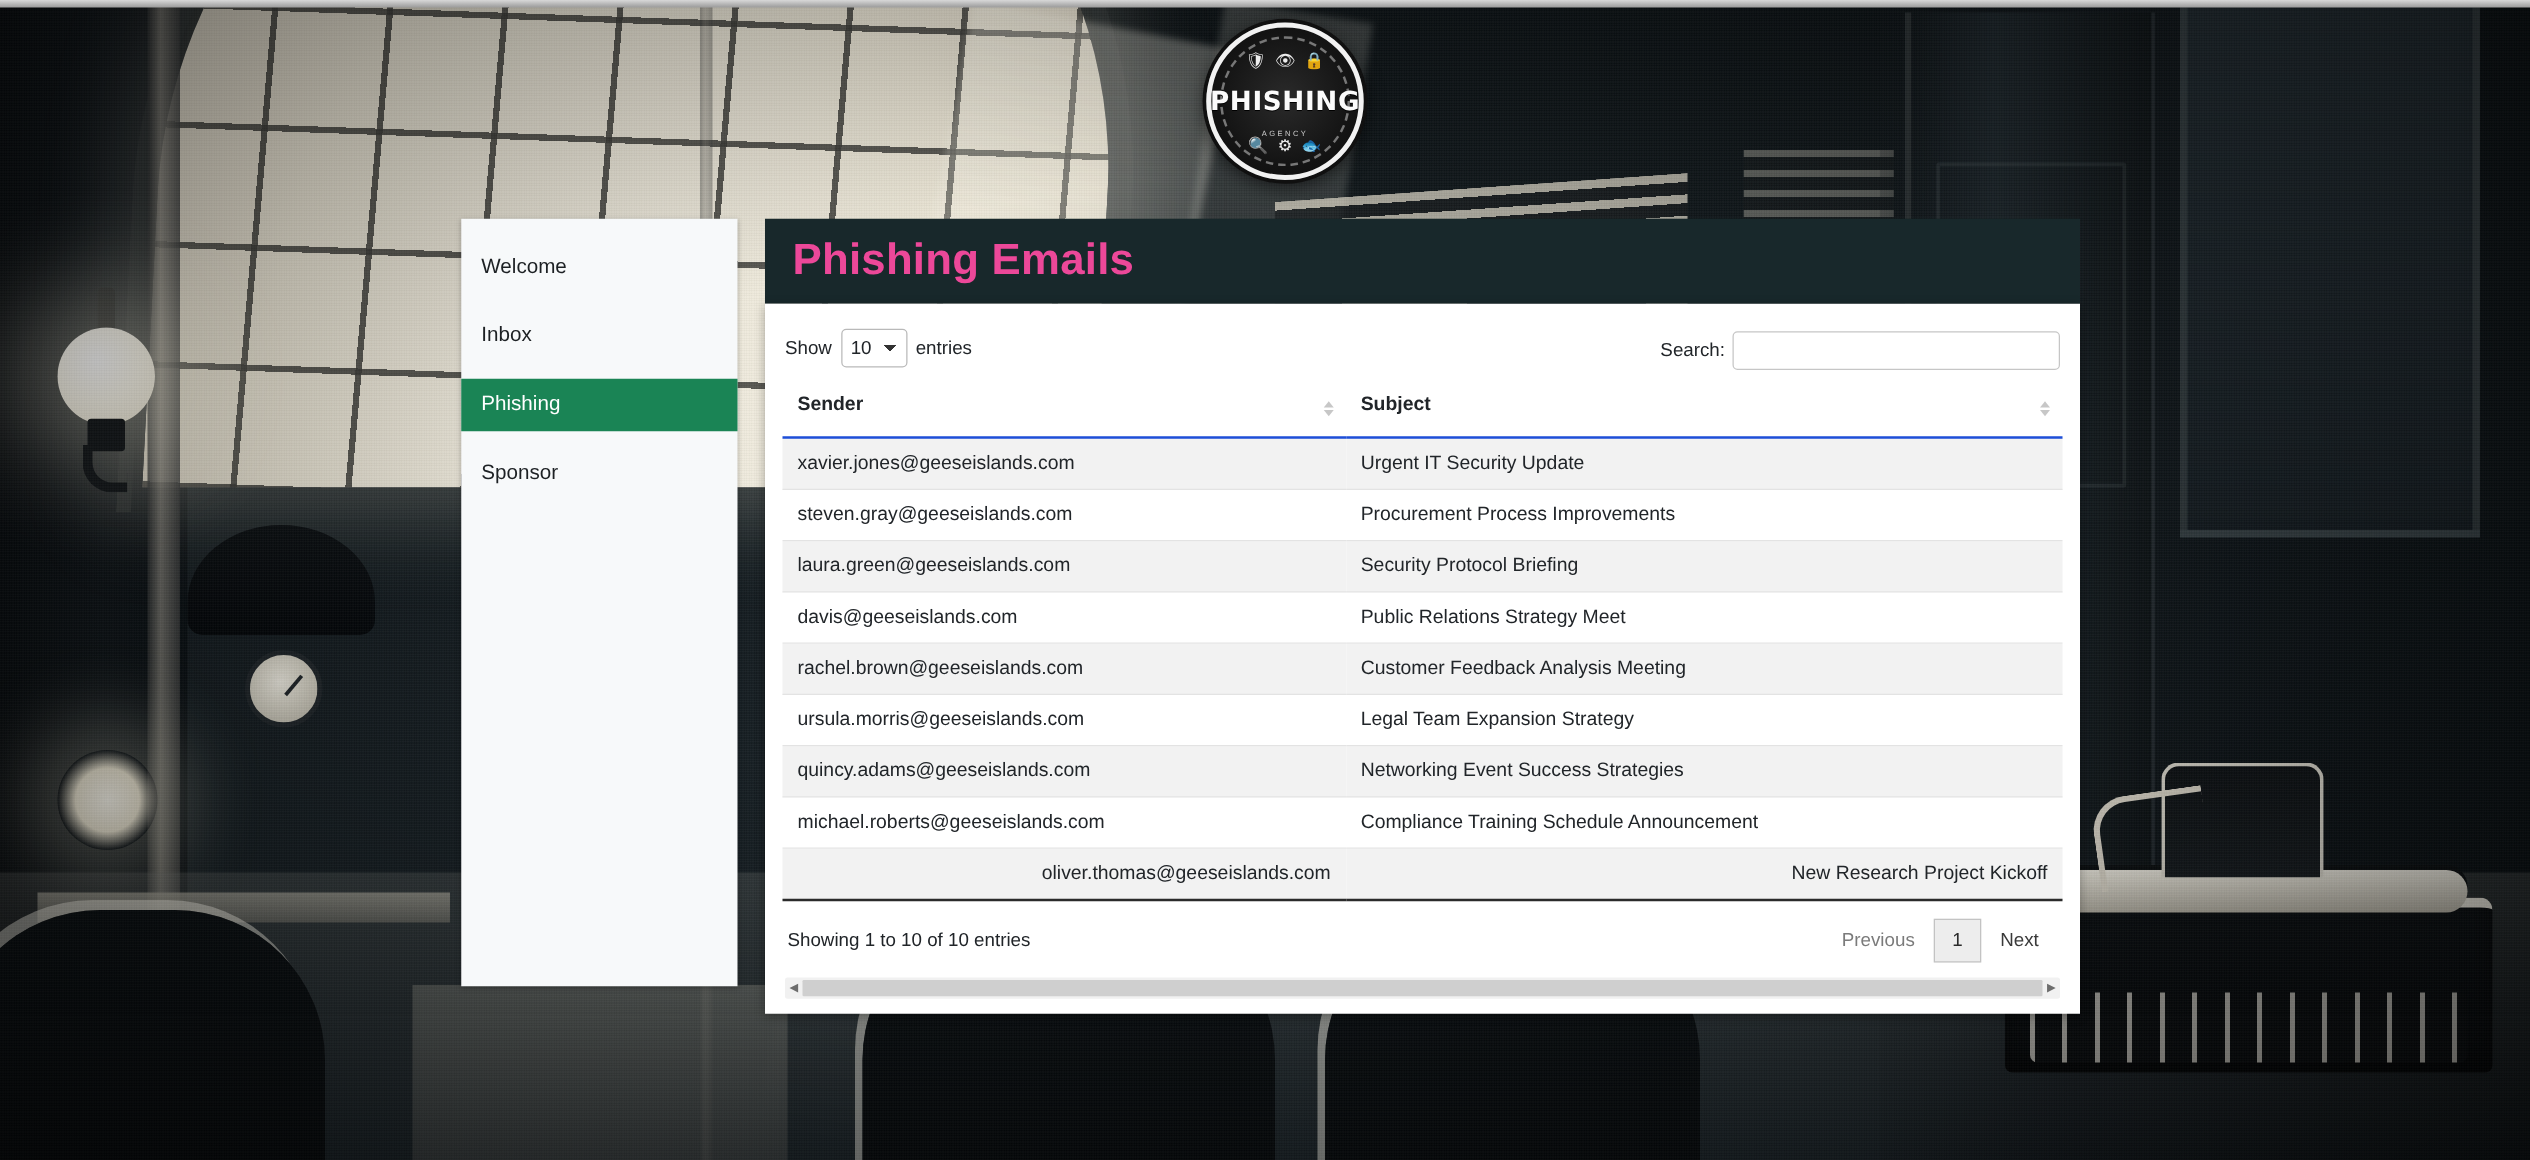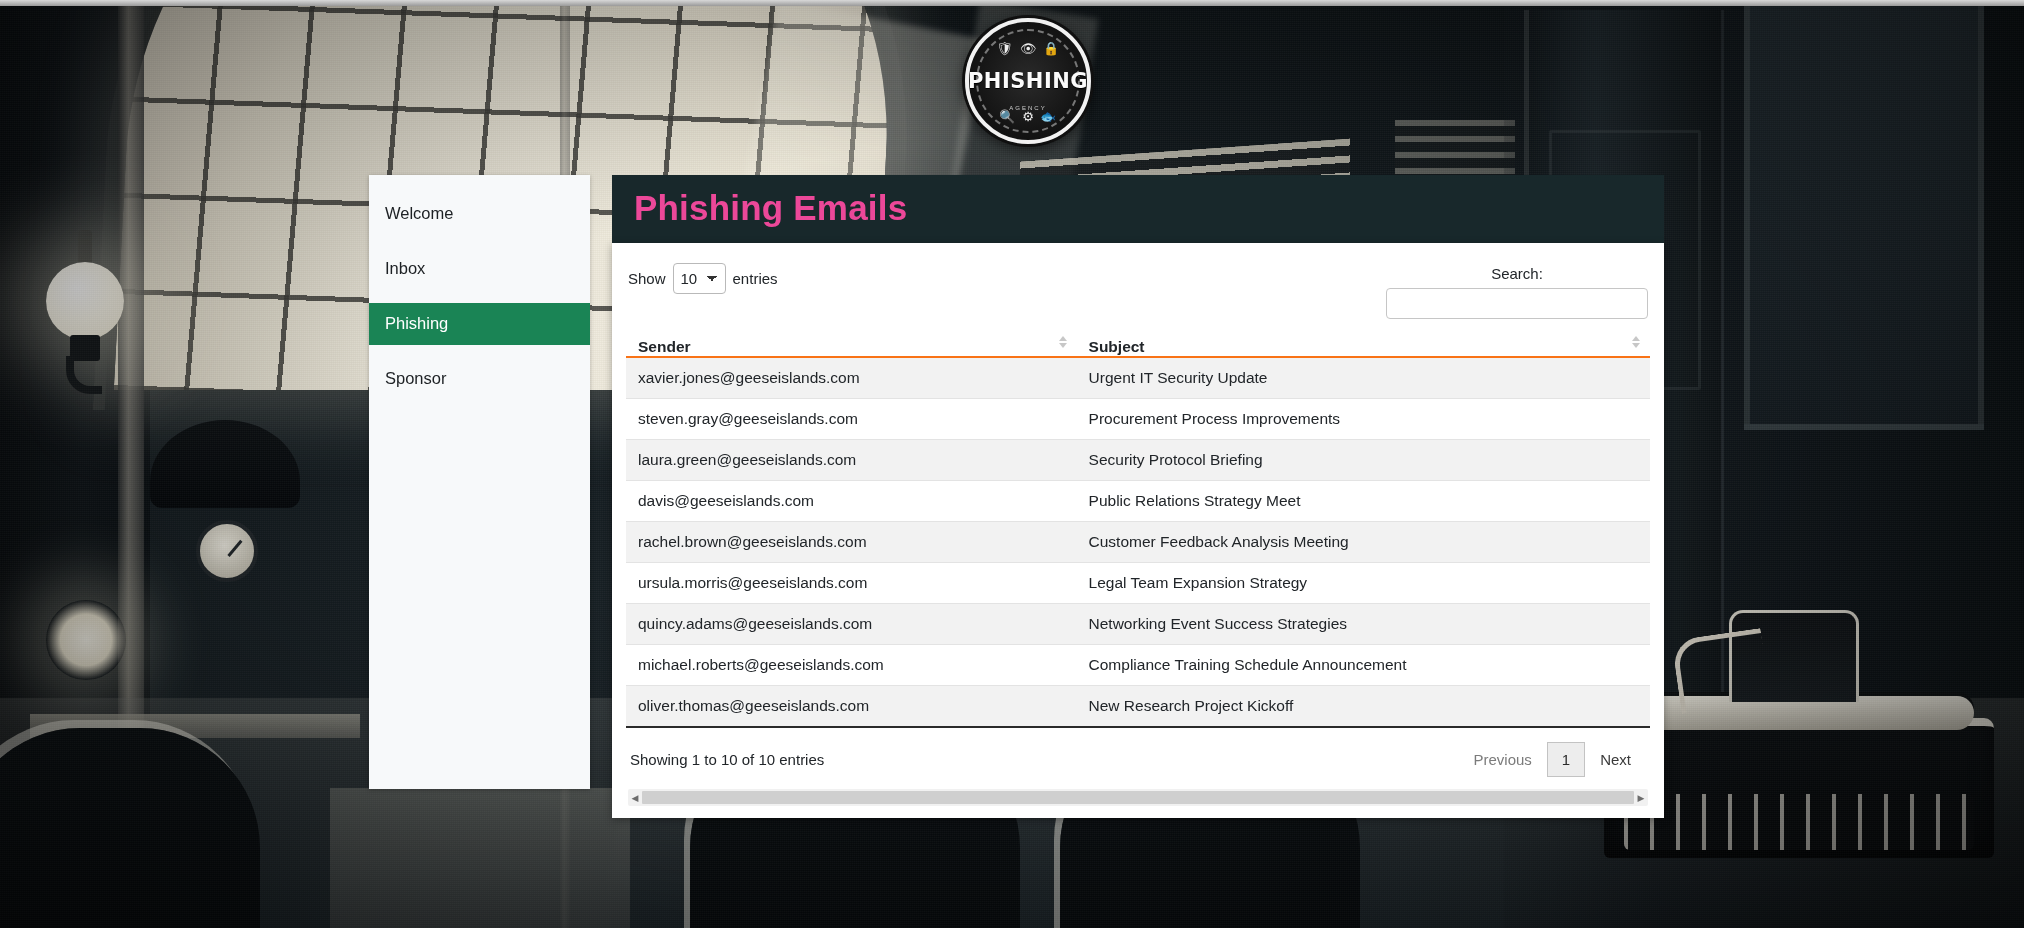--- a/index.html
+++ b/index.html
@@ -321,40 +321,40 @@
     appearance: none;
     -webkit-appearance: none;
     background-image:
       linear-gradient(45deg, transparent 50%, #333 50%),
       linear-gradient(135deg, #333 50%, transparent 50%);
     background-position: calc(100% - 13px) 12px, calc(100% - 8px) 12px;
     background-size: 5px 5px, 5px 5px;
     background-repeat: no-repeat;
     height: 31px;
   }
-  .dt-filter { display:flex; align-items:center; gap:6px; padding-top:4px;flex-direction:column;}
+  .dt-filter { display:flex; align-items:center; gap:6px; padding-top:4px;}
   .dt-filter input {
     font-family: "Liberation Sans", sans-serif;
     font-size: 15px;
     width: 262px; height: 31px;
     border: 1px solid #c6c6c6; border-radius: 4px;
     padding: 2px 8px; color:#212529; background:#fff;
   }
 
   table.dt {
     width: 100%;
     border-collapse: collapse;
     font-size: 15.5px;
     color: #212529;
   }
   table.dt thead th {
     text-align: left;
     font-weight: 700;
-    padding: 11px 12px 0 12px;
-    border-bottom: 2px solid #f97316;
+    padding: 11px 12px 16px 12px;
+    border-bottom: 2px solid #1d4ed8;
     position: relative;
     cursor: pointer;
     white-space: nowrap;
   }
   th .sort-icon {
     position:absolute; right: 10px; top: 50%; transform: translateY(-50%);
     display:flex; flex-direction:column; gap:2px; opacity:.32;
   }
   th .sort-icon i {
     width:0; height:0; display:block;
@@ -362,21 +362,21 @@
   }
   th .sort-icon i.up { border-bottom:5px solid #555; }
   th .sort-icon i.down { border-top:5px solid #555; }
 
   table.dt tbody td {
     padding: 11px 12px;
     border-bottom: 1px solid #e3e3e3;
   }
   table.dt tbody tr:nth-child(odd) { background: #f2f2f2; }
   table.dt tbody tr:nth-child(even) { background: #ffffff; }
-  table.dt tbody tr:last-child td { border-bottom: 2px solid #2b2b2b; }
+  table.dt tbody tr:last-child td { border-bottom: 2px solid #2b2b2b; text-align: right; }
   td.col-sender { width: 44%; }
 
   .dt-bottom {
     display:flex; align-items:center; justify-content:space-between;
     padding: 14px 4px 6px 4px;
     font-size: 15px; color: #212529;
   }
   .dt-paginate { display:flex; align-items:stretch; }
   .page-btn {
     padding: 8px 14px;

